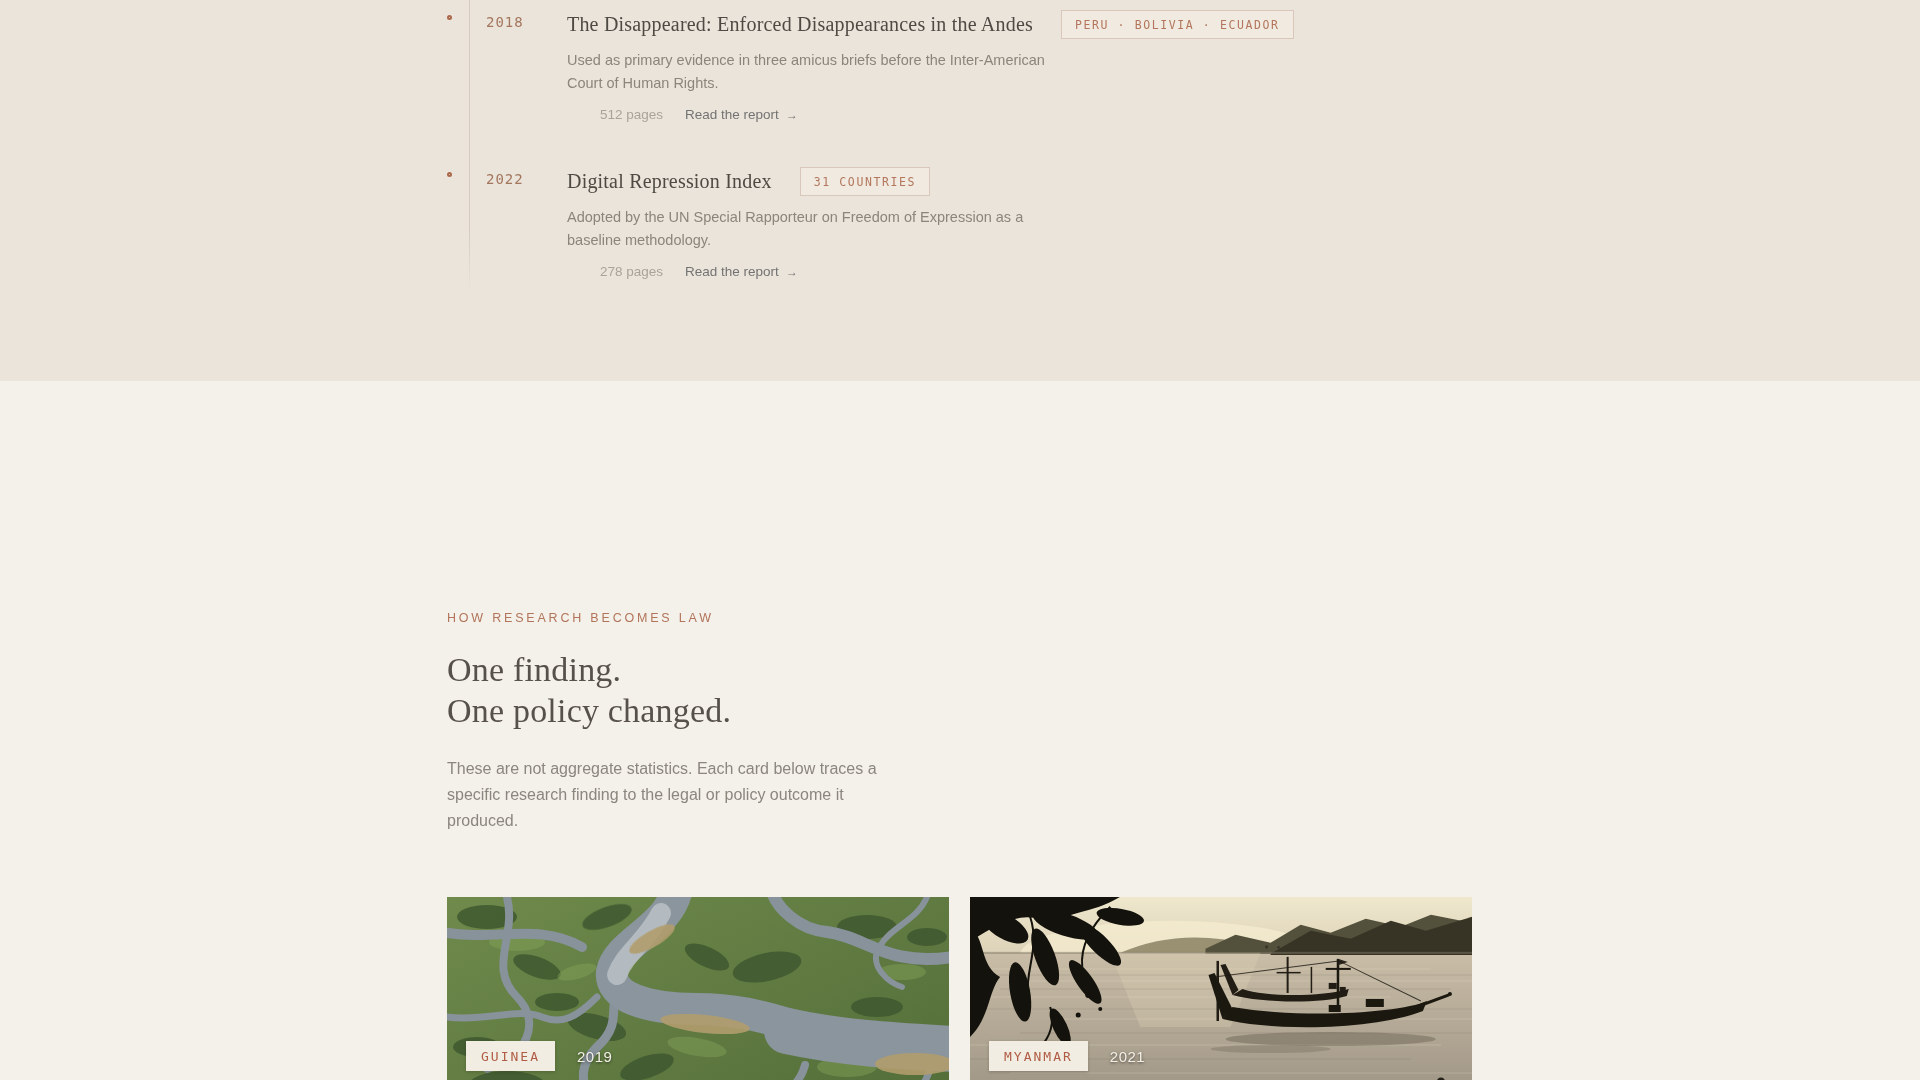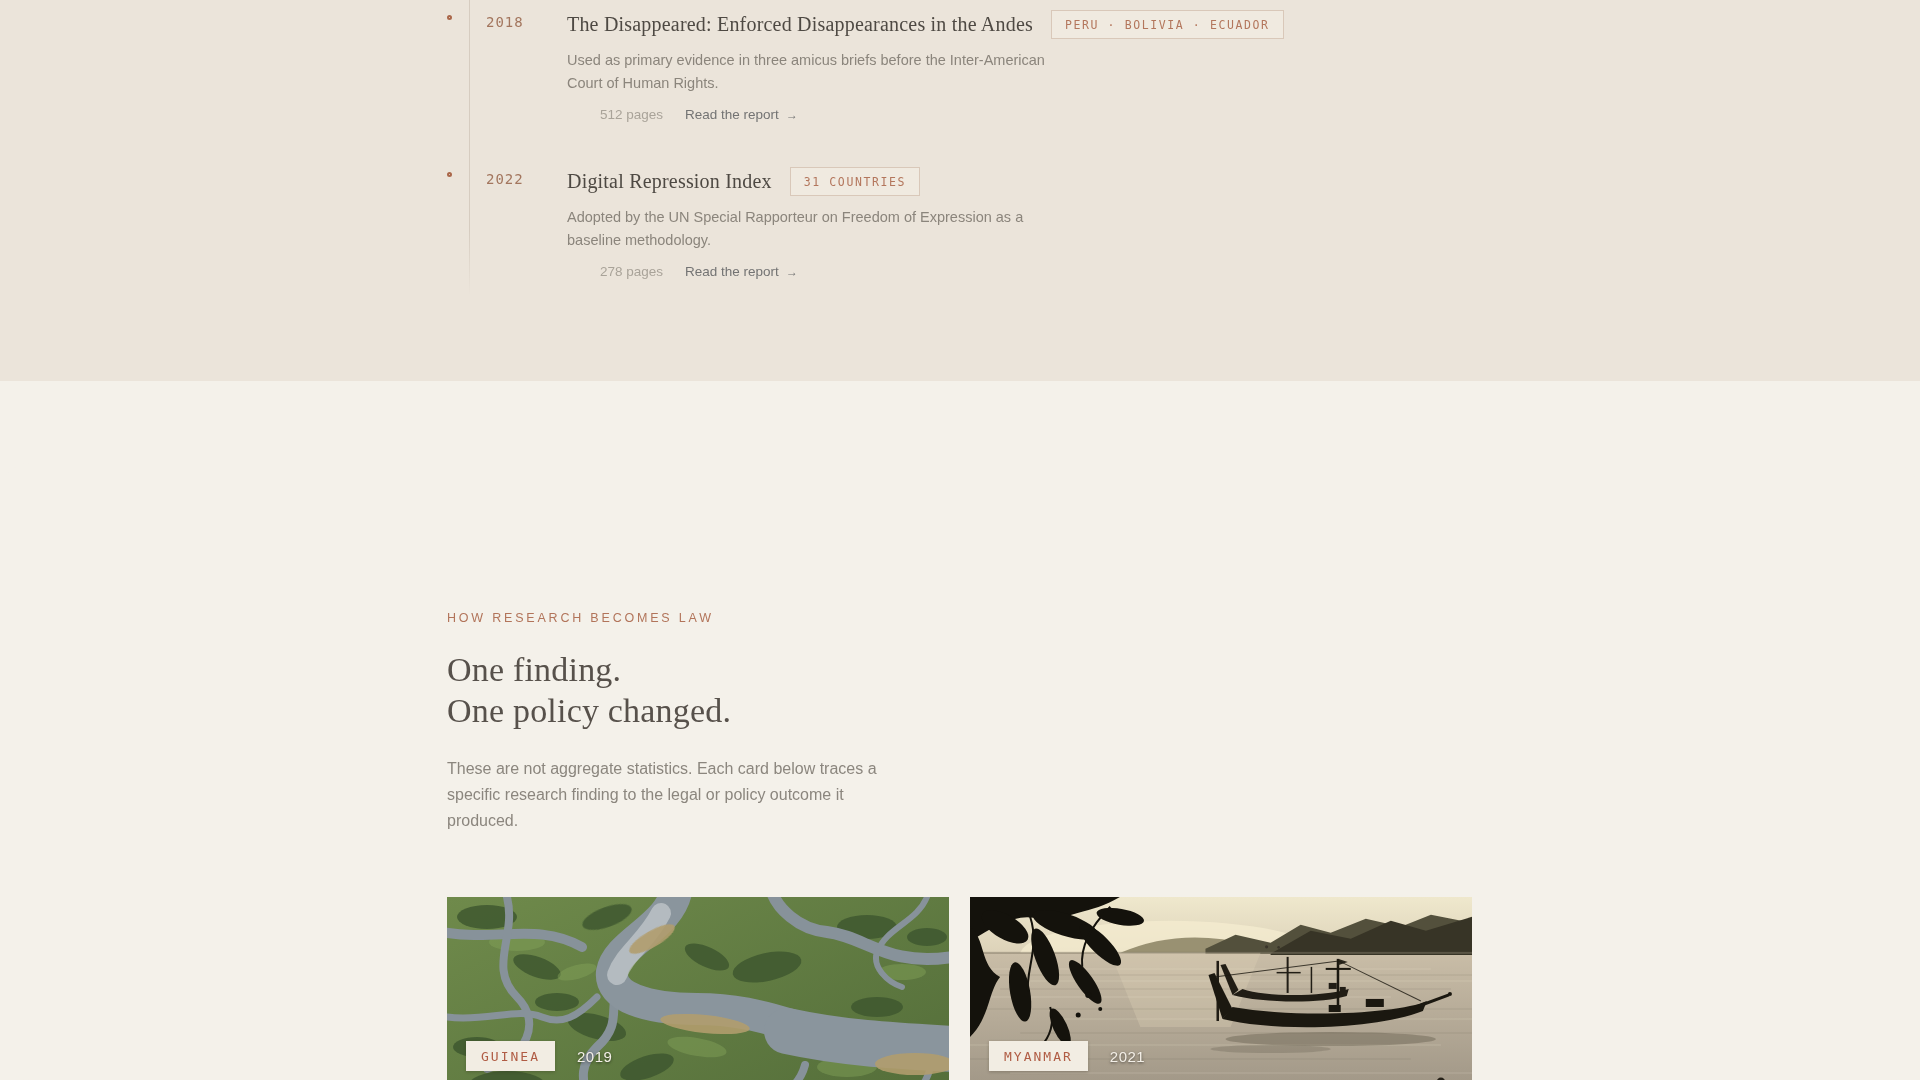--- a/index.html
+++ b/index.html
@@ -11,21 +11,21 @@
   .rail { position:absolute; left:469px; top:0; width:1px; height:296px;
           background:linear-gradient(to bottom,#d6ccc0 0%,#d6ccc0 78%,rgba(214,204,192,0) 100%); }
   .entry { position:absolute; left:0; width:1920px; }
   .entry-1 { top:10px; }
   .entry-2 { top:167px; }
   .marker { position:absolute; left:447px; top:5px; width:5px; height:5px;
             border:2.5px solid #aa674a; border-radius:50%; background:transparent; }
   .year { position:absolute; left:486px; top:4px; font-family:"DejaVu Sans Mono",monospace;
           font-size:14px; letter-spacing:1px; color:#a3765e; }
   .entry-content { position:absolute; left:567px; top:0; }
-  .title-row { display:flex; align-items:center; gap:18px; }
+  .title-row { display:flex; align-items:center; gap:28px; }
   .report-title { font-family:"Liberation Serif",serif; font-weight:400; font-size:20px;
                   color:#4e4943; letter-spacing:.2px; }
   .country-badge { font-family:"DejaVu Sans Mono",monospace; font-size:11.5px; letter-spacing:1.6px;
                    color:#b3765c; border:1px solid #d9c8b9; background:#f0eae0;
                    padding:7px 13px 6px; white-space:nowrap; }
   .desc { margin-top:10px; font-size:14.5px; line-height:23px; color:#8b857c; }
   .desc span { display:block; }
   .meta { margin-top:12px; display:flex; align-items:baseline; gap:22px; font-size:13.5px;margin-left:33px; }
   .pages { color:#a9a399; }
   .read-link { color:#737373; text-decoration:none; cursor:pointer; }

